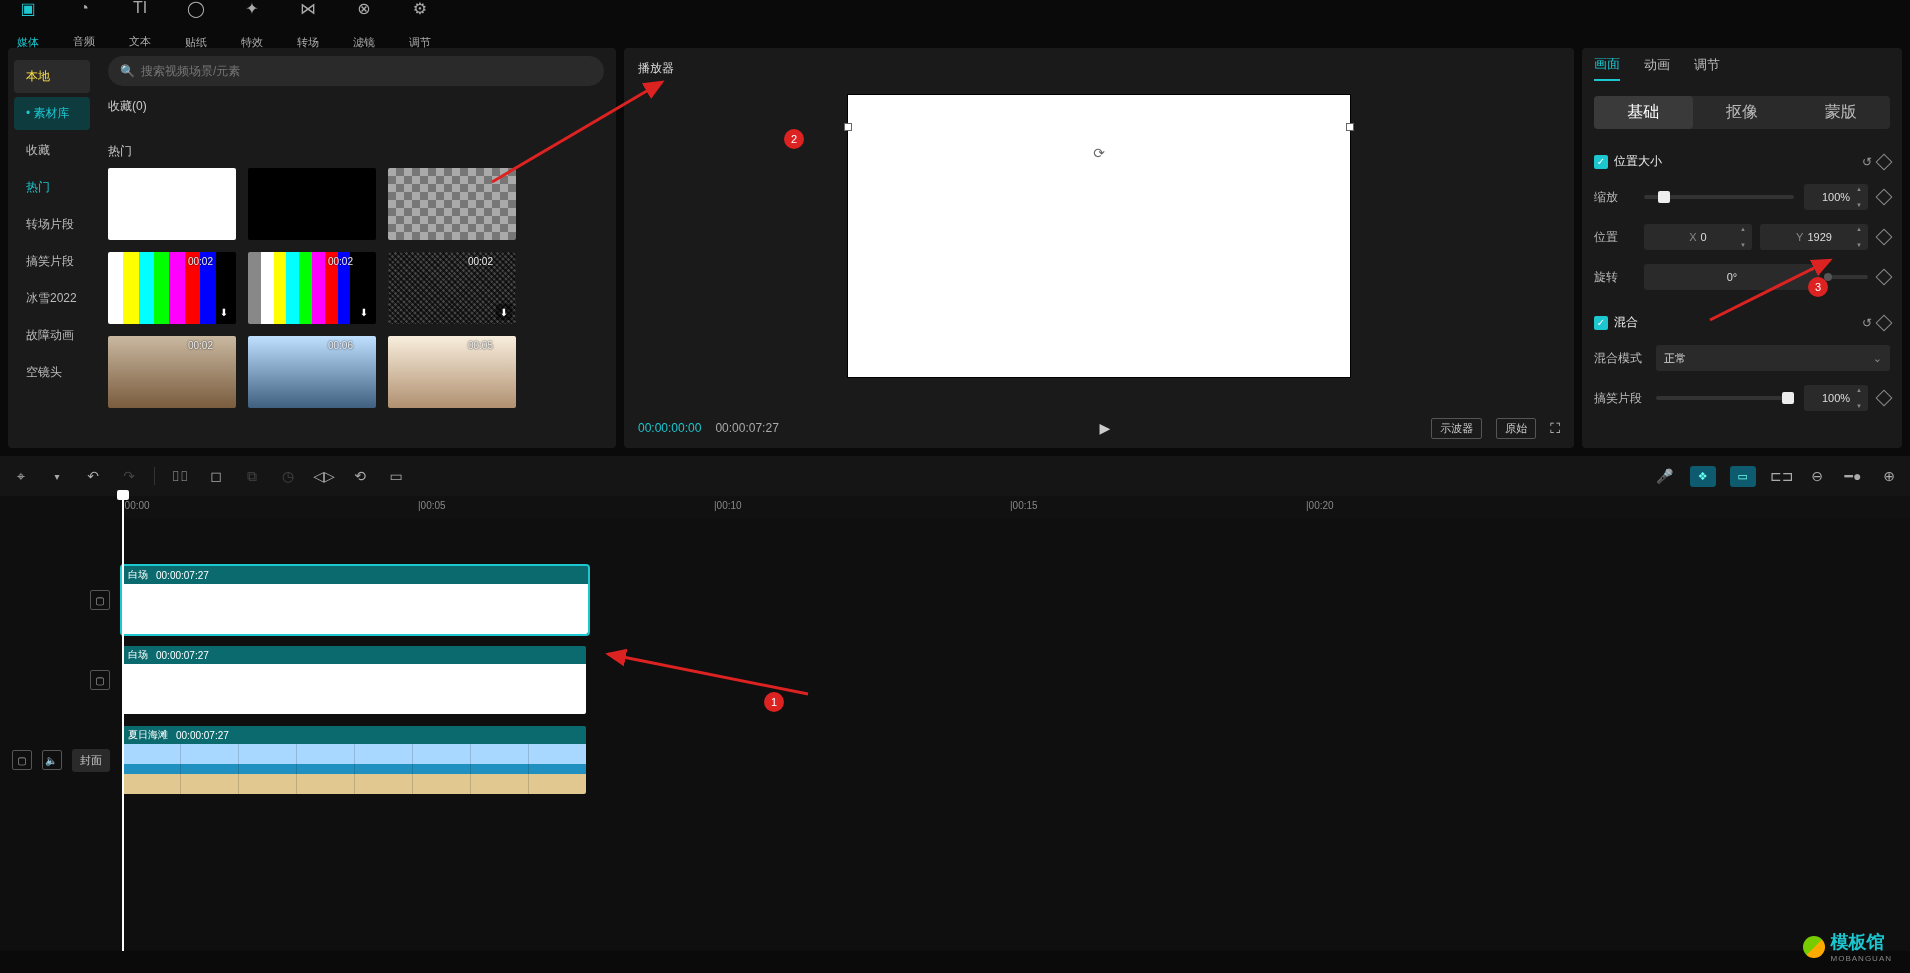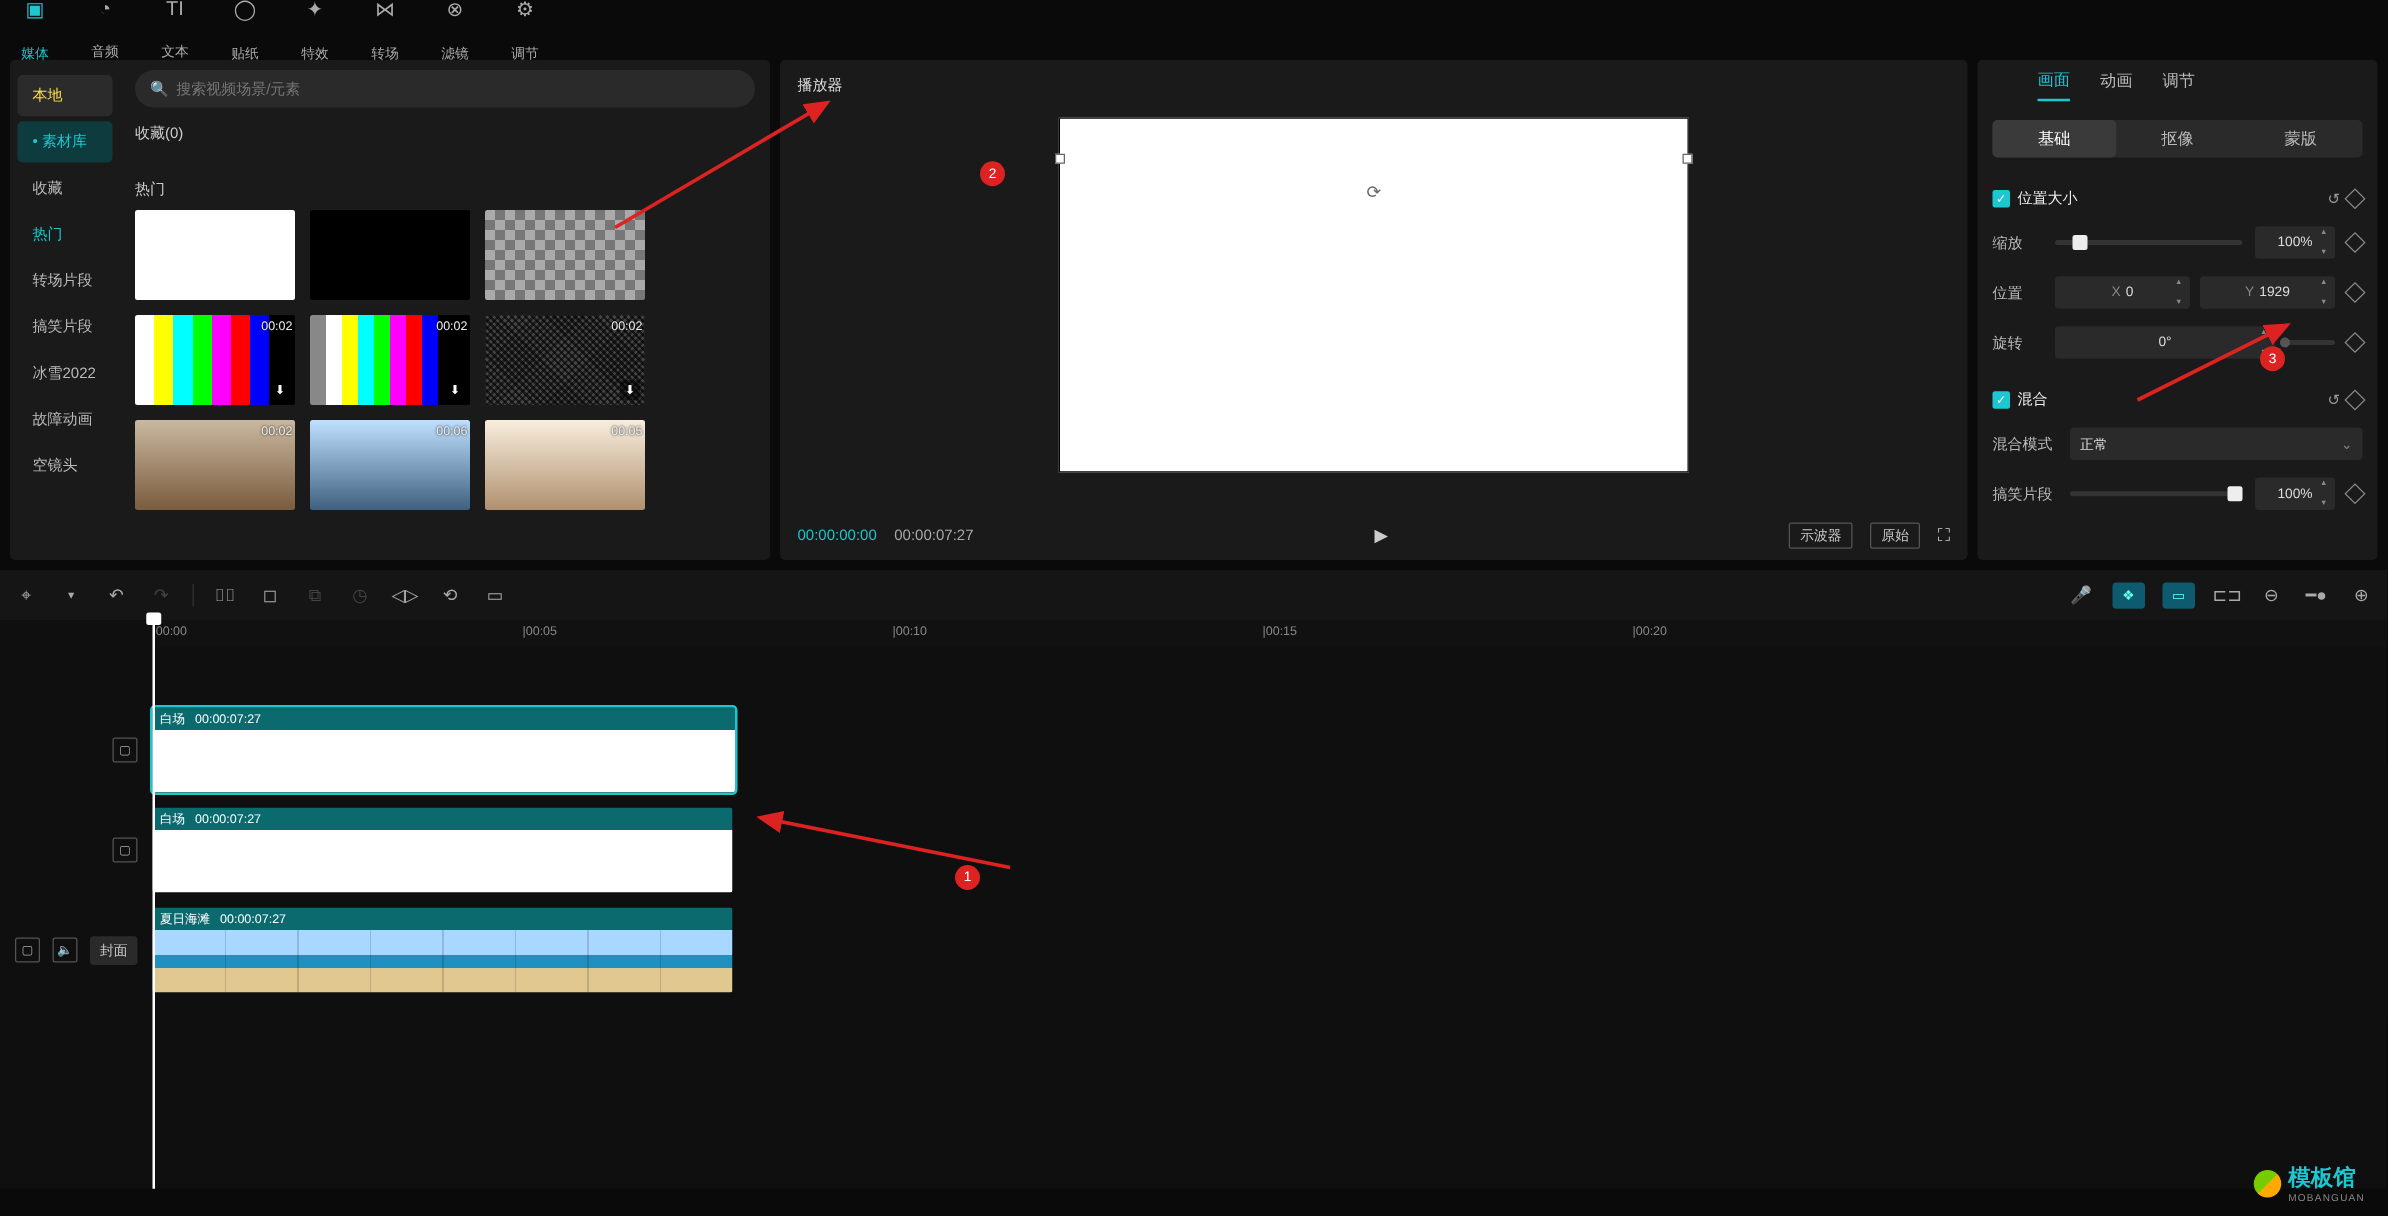--- a/index.html
+++ b/index.html
@@ -25,21 +25,21 @@
 .leftnav .nitem { padding:8px 12px; color:#bbb; cursor:pointer; border-radius:4px; margin:0 6px; font-size:12px; }
 .leftnav .nitem.sel { background:#2b2b2b; color:#fde047; }
 .leftnav .nitem.hot { color:#1cc7d0; }
 .leftnav .nitem.sel.accent { background:#0e3b3e; color:#1cc7d0; }
 .leftmain { flex:1; padding:8px 12px; overflow:hidden; }
 .searchbox { background:#2a2a2a; border-radius:16px; height:30px; display:flex; align-items:center; padding:0 12px; color:#888; gap:6px; margin-bottom:12px; }
 .searchbox input { background:transparent; border:none; outline:none; color:#ccc; flex:1; font-size:12px; }
 .subhead { color:#ccc; font-size:12px; margin:8px 0; }
 .thumbgrid { display:flex; flex-wrap:wrap; gap:12px; }
 .thumb { width:128px; height:72px; background:#333; border-radius:2px; position:relative; cursor:pointer; overflow:hidden; }
-.thumb .dur { position:absolute; top:4px; right:2px; font-size:10px; color:#eee; text-shadow:0 0 2px #000; }
+.thumb .dur { position:absolute; top:4px; right:23px; font-size:10px; color:#eee; text-shadow:0 0 2px #000; }
 .thumb .dl  { position:absolute; bottom:4px; right:4px; width:16px; height:16px; background:rgba(0,0,0,.5); border-radius:2px; display:flex; align-items:center; justify-content:center; font-size:10px; color:#fff; }
 .thumb.white { background:#fff; }
 .thumb.black { background:#000; }
 .thumb.checker { background:
   linear-gradient(45deg,#777 25%,transparent 25%,transparent 75%,#777 75%),
   linear-gradient(45deg,#777 25%,#aaa 25%,#aaa 75%,#777 75%);
   background-size:16px 16px; background-position:0 0,8px 8px; }
 .thumb.bars { background:linear-gradient(90deg,#fff 0 12%,#ff0 12% 24%,#0ff 24% 36%,#0f0 36% 48%,#f0f 48% 60%,#f00 60% 72%,#00f 72% 84%,#000 84% 100%); }
 .thumb.bars2 { background:linear-gradient(90deg,#888 0 10%,#fff 10% 20%,#ff0 20% 30%,#0ff 30% 40%,#0f0 40% 50%,#f0f 50% 60%,#f00 60% 70%,#00f 70% 80%,#000 80% 100%); }
 .thumb.noise { background:
@@ -58,25 +58,25 @@
 .canvas .sync { position:absolute; left:50%; top:50px; transform:translateX(-50%); color:#666; font-size:14px; }
 .midfoot { height:40px; display:flex; align-items:center; padding:0 14px; gap:14px; }
 .midfoot .tcur { color:#1cc7d0; font-size:12px; }
 .midfoot .ttot { color:#aaa; font-size:12px; }
 .midfoot .spacer { flex:1; }
 .midfoot .play { color:#ccc; font-size:14px; cursor:pointer; }
 .midfoot .btn { border:1px solid #555; color:#ccc; padding:2px 8px; font-size:11px; border-radius:2px; cursor:pointer; }
 .midfoot .iconbtn { color:#ccc; font-size:14px; cursor:pointer; }
 
 
-.rtabs { display:flex; gap:24px; height:40px; align-items:center;margin-left:36px; }
+.rtabs { display:flex; gap:24px; height:40px; align-items:center; }
 .rtab { color:#bbb; cursor:pointer; font-size:13px; padding-bottom:6px; }
 .rtab.active { color:#1cc7d0; border-bottom:2px solid #1cc7d0; }
 .subtabs { display:flex; margin-top:8px; background:#2a2a2a; border-radius:4px; }
-.subtab { flex:1; text-align:center; padding:6px 0; color:#bbb; cursor:pointer; font-size:13px; }
+.subtab { flex:1; text-align:center; padding:6px 0; color:#bbb; cursor:pointer; font-size:16px; }
 .subtab.active { background:#3a3a3a; color:#fff; border-radius:4px; }
 .section { margin-top:24px; }
 .sechead { display:flex; align-items:center; gap:6px; color:#eee; font-size:12px; }
 .sechead .chk { width:14px; height:14px; background:#1cc7d0; border-radius:2px; display:flex; align-items:center; justify-content:center; color:#fff; font-size:10px; }
 .sechead .spacer { flex:1; }
 .sechead .ico { color:#999; cursor:pointer; font-size:12px; }
 .prow { display:flex; align-items:center; gap:10px; margin-top:14px; }
 .prow .plab { width:40px; color:#bbb; font-size:12px; }
 .slider { flex:1; height:4px; background:#333; border-radius:2px; position:relative; }
 .slider .knob { position:absolute; top:-4px; width:12px; height:12px; background:#eee; border-radius:2px; }

